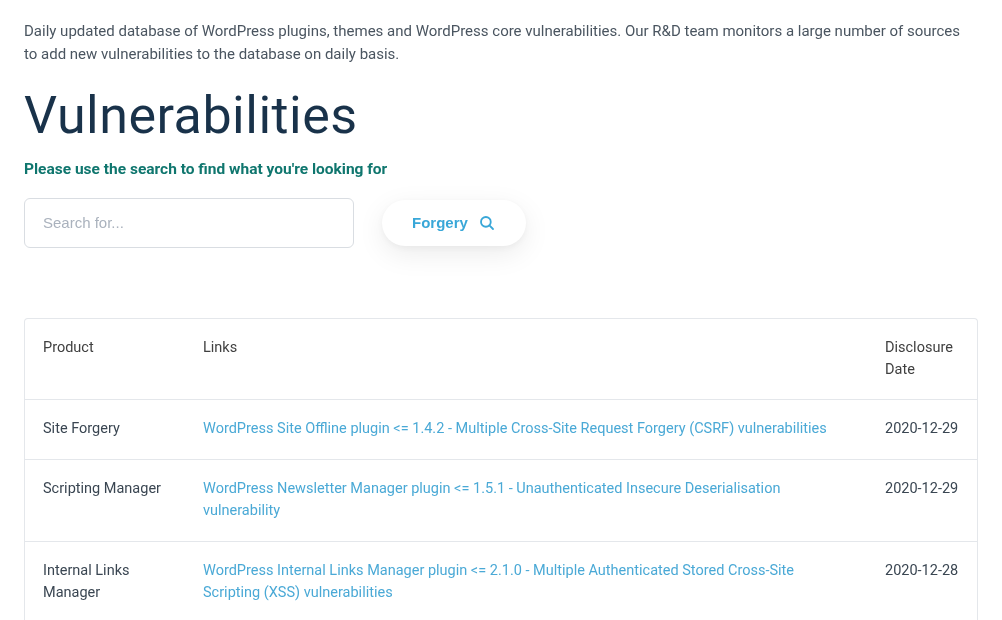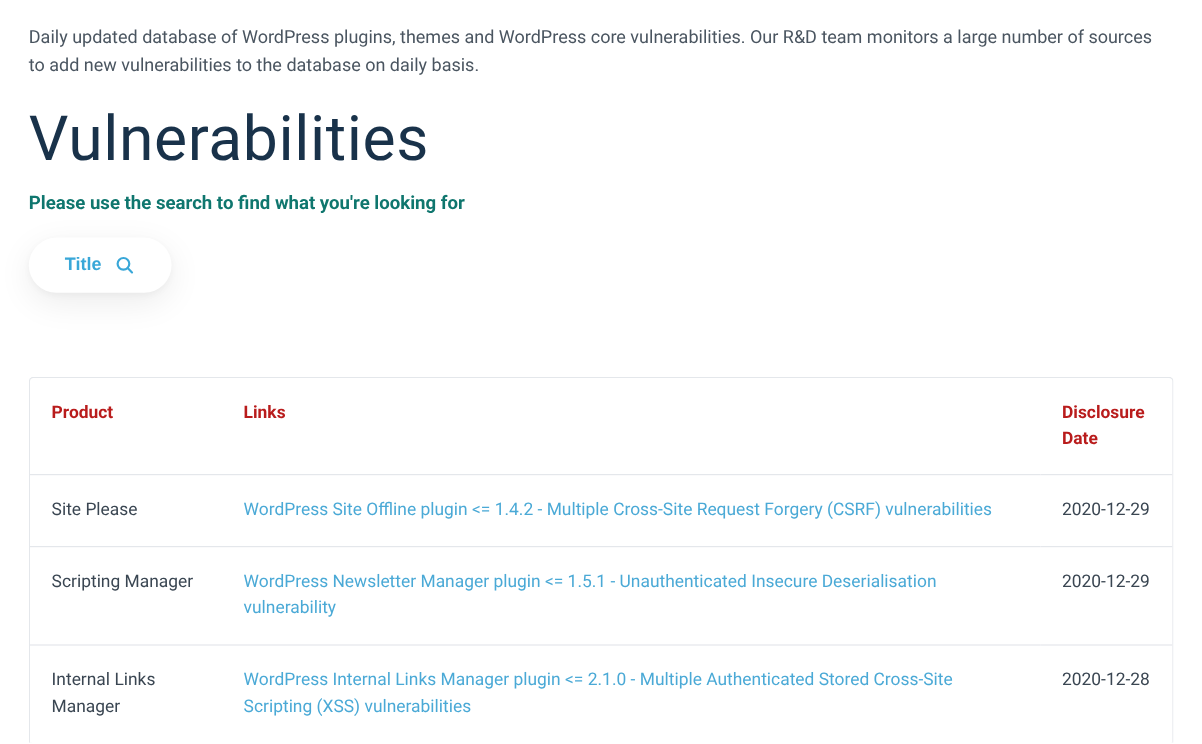--- a/index.html
+++ b/index.html
@@ -75,22 +75,22 @@
     table-layout: fixed;
   }
   th, td {
     text-align: left;
     vertical-align: top;
     padding: 18px 18px;
     font-size: 14.5px;
     line-height: 1.55;
   }
   thead th {
-    font-weight: 700;
-    color: #b91c1c;
+    font-weight: 400;
+    color: #404040;
     border-bottom: 1px solid #e4e7eb;
   }
   tbody td {
     border-bottom: 1px solid #e4e7eb;
     color: #3a4652;
   }
   tbody tr:last-child td { border-bottom: none; }
   .col-product { width: 160px; }
   .col-title { width: auto; }
   .col-date { width: 110px; }
@@ -103,22 +103,23 @@
 </head>
 <body>
 
 <p class="intro">Daily updated database of WordPress plugins, themes and WordPress core vulnerabilities. Our R&amp;D team monitors a large number of sources to add new vulnerabilities to the database on daily basis.</p>
 
 <h1 class="page-title">Vulnerabilities</h1>
 
 <p class="search-label">Please use the search to find what you're looking for</p>
 
 <div class="search-row">
+  <input type="text" class="search-input" placeholder="Search for..." style="">
   <button class="search-btn">
-    <span>Title</span>
+    <span>Forgery</span>
     <svg viewBox="0 0 24 24" fill="none" stroke-width="2.4" stroke-linecap="round">
       <circle cx="10.5" cy="10.5" r="6.5"></circle>
       <line x1="20" y1="20" x2="15.2" y2="15.2"></line>
     </svg>
   </button>
 </div>
 
 <div class="table-wrap">
   <table>
     <colgroup>
@@ -128,21 +129,21 @@
     </colgroup>
     <thead>
       <tr>
         <th>Product</th>
         <th>Links</th>
         <th>Disclosure Date</th>
       </tr>
     </thead>
     <tbody>
       <tr>
-        <td>Site Please</td>
+        <td>Site Forgery</td>
         <td>
           <a href="#" class="vuln-link">WordPress Site Offline plugin &lt;= 1.4.2 - Multiple Cross-Site Request Forgery (CSRF) vulnerabilities</a>
         </td>
         <td>2020-12-29</td>
       </tr>
       <tr>
         <td>Scripting Manager</td>
         <td>
           <a href="#" class="vuln-link">WordPress Newsletter Manager plugin &lt;= 1.5.1 - Unauthenticated Insecure Deserialisation vulnerability</a>
         </td>

